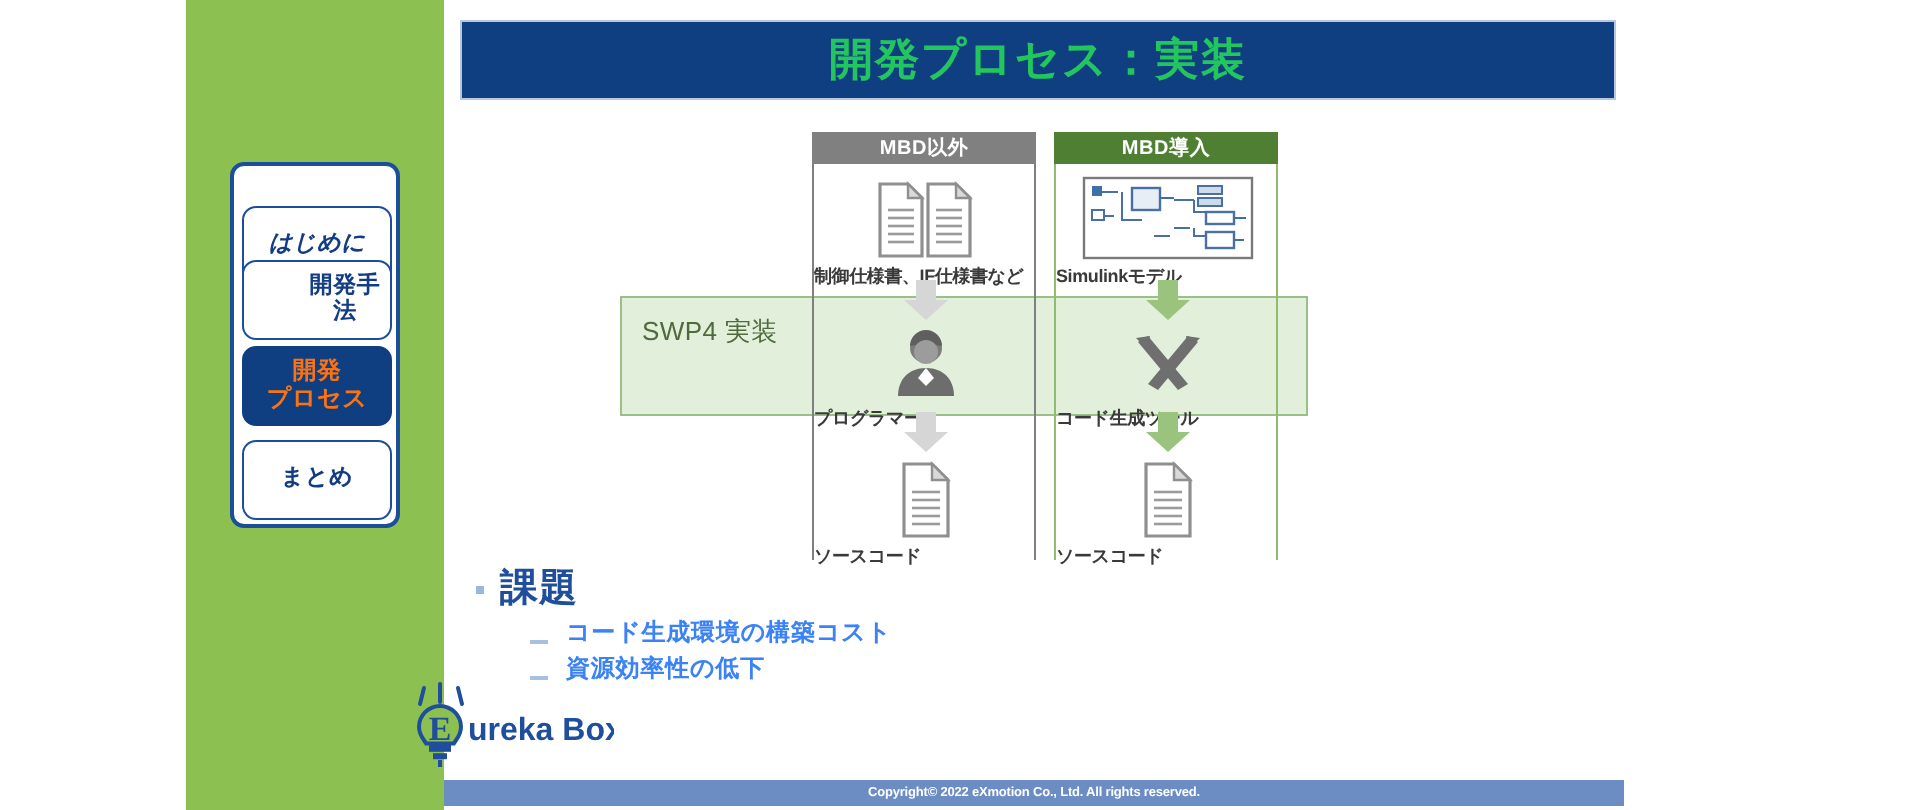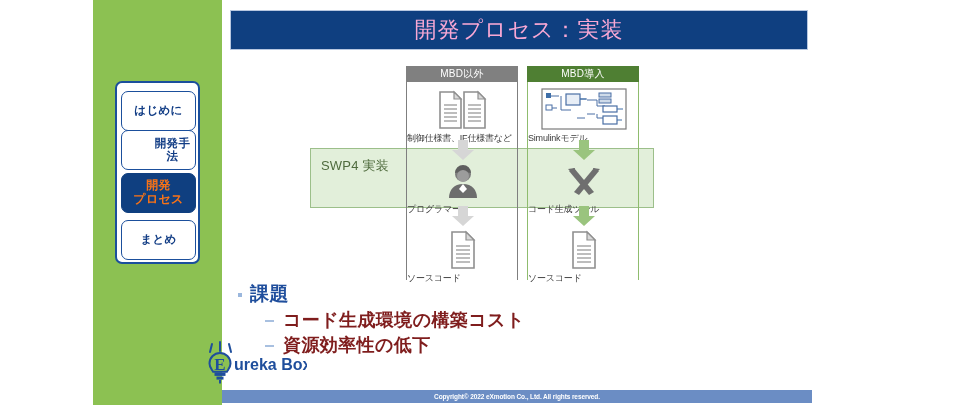--- a/index.html
+++ b/index.html
@@ -11,46 +11,46 @@
   #slide{position:relative;width:960px;height:405px;background:#ffffff;}
 
   
   .sidebar{position:absolute;left:93px;top:0;width:129px;height:405px;background:#8cc152;}
   .nav-frame{position:absolute;left:22px;top:81px;width:85px;height:183px;
     background:#ffffff;border:2px solid #1b4f9c;border-radius:7px;box-sizing:border-box;}
   .nav-item{position:absolute;left:4px;width:75px;height:40px;
     background:#ffffff;border:1.6px solid #1b4f9c;border-radius:7px;box-sizing:border-box;
     display:flex;align-items:center;justify-content:center;text-align:center;
     color:#123d85;font-size:11.5px;font-weight:bold;line-height:1.15;letter-spacing:.3px;}
-  .nav-item.i0{top:8px;}
+  .nav-item.i0{top:20px;font-style:italic;}
   .nav-item.i1{top:47px;padding-left:28px;}
   .nav-item.i2{top:90px;background:#0f3f80;border-color:#0f3f80;color:#f97316;font-size:12px;}
   .nav-item.i3{top:137px;}
   .nav-item .lbl{display:block;}
 
   
   .logo{position:absolute;left:108px;top:340px;width:106px;height:46px;}
   .logo svg{display:block;}
 
   
   .titlebar{position:absolute;left:230px;top:10px;width:578px;height:40px;
     background:#0f3f80;border:1px solid #b7c7e0;box-sizing:border-box;
     display:flex;align-items:center;justify-content:center;}
-  .titlebar .t{color:#f9a8d4;font-size:22px;font-weight:normal;letter-spacing:1px;
+  .titlebar .t{color:#22c55e;font-size:22px;font-weight:bold;letter-spacing:1px;
     font-family:"DejaVu Sans","Liberation Sans",sans-serif;}
 
   
   .diagram{position:absolute;left:300px;top:60px;width:370px;height:220px;}
 
   .swp-band{position:absolute;left:10px;top:88px;width:344px;height:60px;
     background:#e2efda;border:1px solid #9cbf8a;box-sizing:border-box;}
   .swp-band .swp-label{position:absolute;left:10px;top:8px;
     color:#4f6b3d;font-size:13px;letter-spacing:.2px;}
 
-  .col{position:absolute;top:6px;width:112px;height:214px;box-sizing:border-box;}
+  .col{position:absolute;top:6px;width:112px;height:214px;box-sizing:border-box;font-weight:bold;}
   .col.left{left:106px;border-left:1px solid #7f7f7f;border-right:1px solid #7f7f7f;}
   .col.right{left:227px;border-left:1px solid #8fbc6e;border-right:1px solid #8fbc6e;}
 
   .col .hdr{position:absolute;left:-1px;top:0;width:112px;height:16px;
     display:flex;align-items:center;justify-content:center;
     color:#ffffff;font-size:10px;letter-spacing:.3px;box-sizing:border-box;}
   .col.left .hdr{background:#808080;}
   .col.right .hdr{background:#4f7f33;}
 
   .cell{position:absolute;left:0;width:112px;}
@@ -67,22 +67,22 @@
   .arrow.a1{top:140px;}
 
   
   .bullets{position:absolute;left:238px;top:281px;width:420px;color:#1f4e9c;}
   .b1{display:flex;align-items:flex-start;gap:8px;}
   .b1 .dot{width:4px;height:4px;background:#9bb7dd;margin-top:12px;flex:0 0 auto;}
   .b1 .txt{font-size:19px;font-weight:bold;letter-spacing:.5px;
     font-family:"DejaVu Sans","Liberation Sans",sans-serif;color:#1f4e9c;}
   .b2{display:flex;align-items:flex-start;gap:9px;margin-left:27px;margin-top:1px;}
   .b2 .dash{width:9px;height:2px;background:#a8c0e0;margin-top:12px;flex:0 0 auto;}
-  .b2 .txt{font-size:18px;font-weight:bold;letter-spacing:.4px;
-    font-family:Liberation Mono, monospace;color:#7f1d1d;}
+  .b2 .txt{font-size:12px;font-weight:bold;letter-spacing:.4px;
+    font-family:Liberation Mono, monospace;color:#3b82f6;}
 
   
   .footer{position:absolute;left:222px;top:390px;width:590px;height:13px;
     background:#6b8dc4;display:flex;align-items:center;justify-content:center;}
   .footer .c{color:#ffffff;font-size:6.5px;font-weight:bold;letter-spacing:-.1px;}
 </style>
 </head>
 <body>
 
 <div id="slide">

